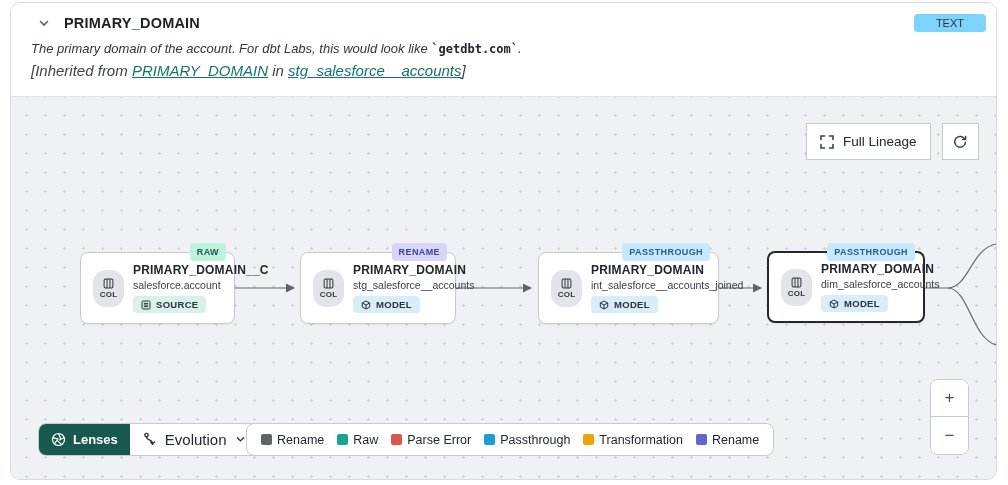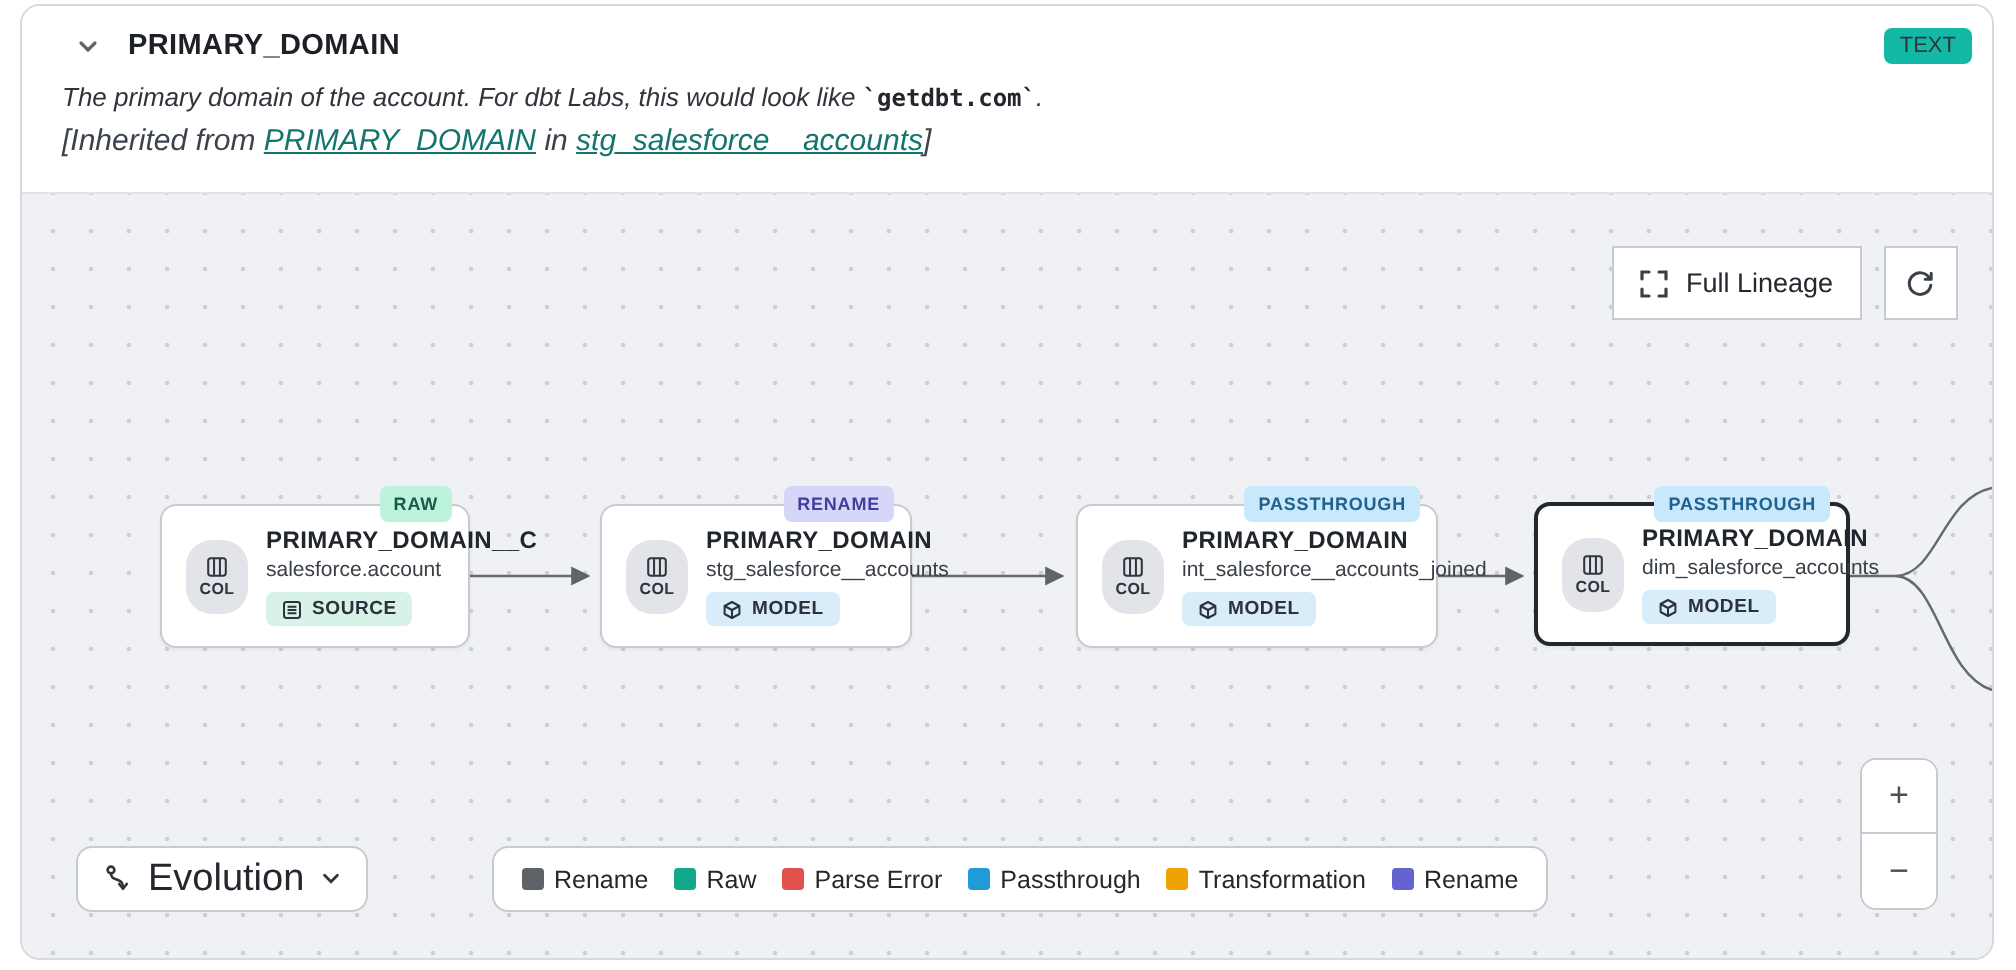--- a/index.html
+++ b/index.html
@@ -7,22 +7,22 @@
   .stage { position:relative; width:1008px; height:422px; }
 
   .panel { position:absolute; left:10px; top:2px; width:987px; height:478px;
     background:#fff; border:1px solid #d6d9de; border-radius:10px; overflow:hidden; }
 
   
   .header { position:relative; height:93px; background:#fff; }
   .title-row { display:flex; align-items:center; padding:11px 10px 0 26px; }
   .chev { width:14px; height:14px; color:#5f6368; flex:0 0 auto; cursor:pointer; }
   .col-title { margin-left:13px; font-size:14.5px; font-weight:700; color:#1d2127; letter-spacing:.2px; }
-  .type-badge { margin-left:auto; background:#14b8a6; color:#2f353c; font-size:11px; font-weight:500;
-    padding:3px 8px; border-radius:4px; }
+  .type-badge { margin-left:auto; background:#7dd3fc; color:#2f353c; font-size:11px; font-weight:500;
+    padding:3px 22px; border-radius:4px; }
   .desc { padding:9px 24px 0 20px; font-style:italic; font-size:13px; color:#2f353c; }
   .desc code { font-family:"DejaVu Sans Mono", monospace; font-style:normal; font-weight:700; font-size:12px; color:#23272d; }
   .inherited { padding:6px 24px 0 20px; font-style:italic; font-size:15px; color:#3c434b; }
   .inherited a { color:#13756b; text-decoration:underline; cursor:pointer; }
 
   
   .canvas { position:absolute; left:0; top:93px; width:985px; height:384px;
     background-color:#f0f1f4; border-top:1px solid #e0e2e7;
     background-image:radial-gradient(circle, #ccd0d8 1px, transparent 1.3px);
     background-size:19px 19px; background-position:6px 9px; }
@@ -57,21 +57,21 @@
     padding:0 7px; border-radius:4px; font-size:9px; font-weight:700; letter-spacing:.4px; }
   .nbadge--raw { background:#bdf2dc; color:#175c48; }
   .nbadge--rename { background:#d6d7f8; color:#403ea0; }
   .nbadge--passthrough { background:#c8e8fb; color:#22618f; }
 
   
   .lenses-bar { position:absolute; left:27px; top:326px; display:flex; height:33px;
     border-radius:8px; border:1px solid #c6cad1; background:#fff; overflow:hidden; }
   .lenses-btn { display:flex; align-items:center; gap:7px; background:#17594e; color:#fff;
     font-size:13px; font-weight:700; padding:0 12px; cursor:pointer; }
-  .lens-select { display:flex; align-items:center; gap:8px; padding:0 12px; font-size:19px;
+  .lens-select { display:flex; align-items:center; gap:8px; padding:0 12px; font-size:15px;
     color:#23282e; cursor:pointer; }
   .lens-select svg { color:#2f353c; }
 
   
   .legend { position:absolute; left:235px; top:326px; height:33px; display:flex; align-items:center;
     gap:13px; background:#fff; border:1px solid #c6cad1; border-radius:8px; padding:0 14px; }
   .legend-item { display:flex; align-items:center; gap:5px; font-size:12.5px; font-weight:500; color:#23282e; }
   .swatch { width:11px; height:11px; border-radius:2px; }
 
   
@@ -217,20 +217,27 @@
             <svg viewBox="0 0 10 10" fill="none" stroke="#2b323a" stroke-width="1" stroke-linejoin="round">
                 <path d="M5 1 L8.7 3 V7 L5 9 L1.3 7 V3 Z"></path>
                 <path d="M1.3 3 L5 5 L8.7 3 M5 5 V9"></path>
               </svg>
             <span>MODEL</span>
           </div>
         </div>
       </div>
 
       <div class="lenses-bar">
+        <div class="lenses-btn">
+          <svg width="15" height="15" viewBox="0 0 15 15" fill="none" stroke="currentColor" stroke-width="1.2">
+              <circle cx="7.5" cy="7.5" r="6"></circle>
+              <path d="M7.5 1.5 L9.8 7 M13.3 5.5 L7.9 8.2 M11 12.8 L6.4 8.9 M3.2 12 L7 6.8 M1.6 5.8 L7.4 6.9"></path>
+            </svg>
+          <span>Lenses</span>
+        </div>
         <div class="lens-select">
           <svg width="15" height="16" viewBox="0 0 15 16" fill="none" stroke="currentColor" stroke-width="1.3" stroke-linecap="round">
               <circle cx="4.5" cy="3" r="1.7"></circle>
               <path d="M4.5 4.7 C4.5 9 10.5 6.5 10.5 11.5"></path>
               <path d="M8.6 10 L10.5 12.4 L12.4 10" stroke-linejoin="round"></path>
             </svg>
           <span>Evolution</span>
           <svg width="11" height="11" viewBox="0 0 12 12" fill="none" stroke="currentColor" stroke-width="1.5" stroke-linecap="round">
               <path d="M2.5 4 L6 7.5 L9.5 4"></path>
             </svg>

